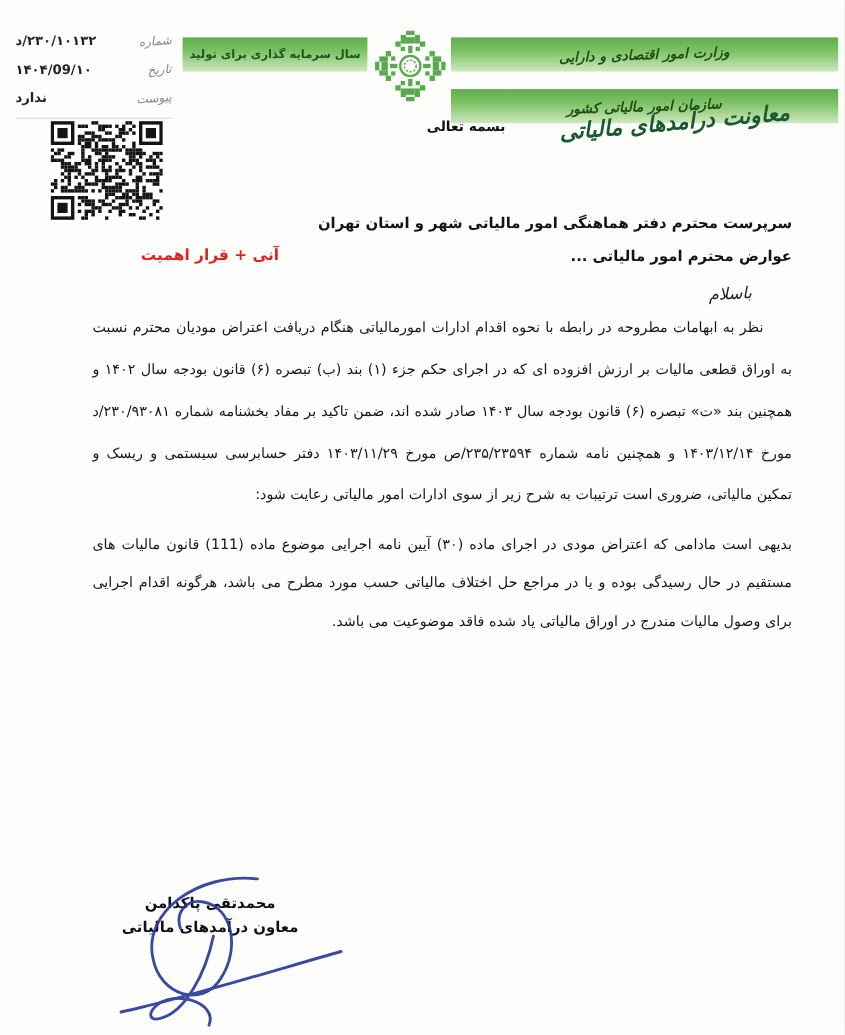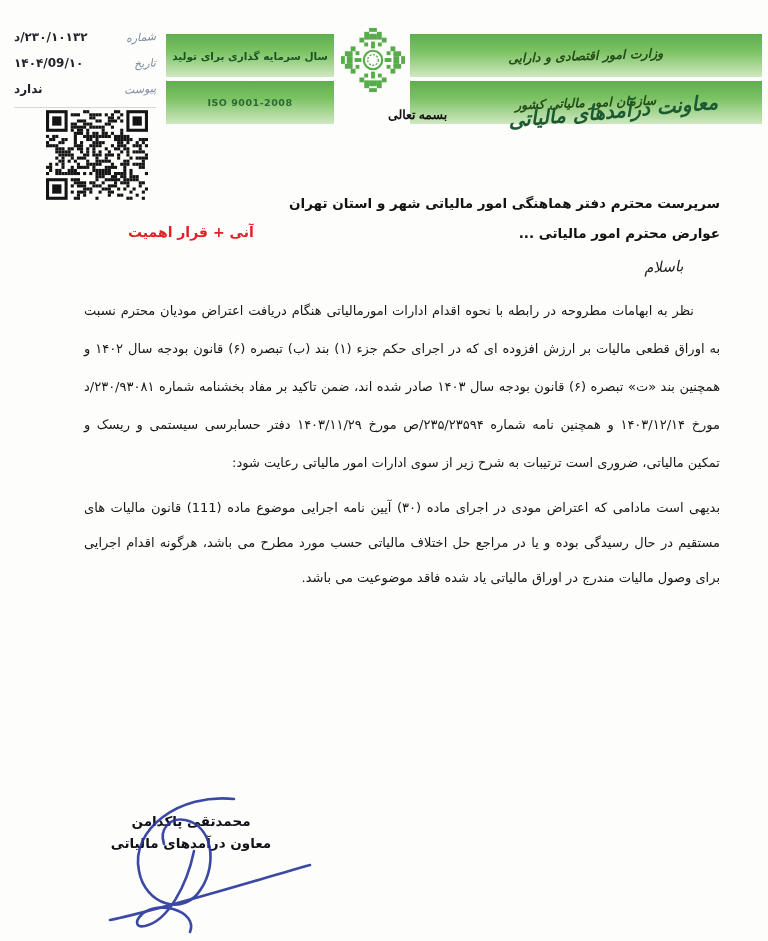--- a/index.html
+++ b/index.html
@@ -14,52 +14,52 @@
   
   .meta { position:absolute; top:30px; left:14px; width:142px; font-size:12px; }
   .meta-row { display:flex; justify-content:space-between; align-items:baseline; height:26px; }
   .meta-label { font-family:"DejaVu Serif", serif; font-style:italic; color:#7d8aa0; font-size:11px; transform:rotate(-4deg); }
   .meta-value { font-weight:bold; color:#23242b; letter-spacing:.3px;text-align:center; }
   .meta-row:last-child { border-bottom:1px solid #d7d7d7; }
 
   
   .bar {
     background:linear-gradient(to bottom, #5fae4e 0%, #7bc263 40%, #cfe8c0 100%);
-    height:43px; margin-bottom:4px; display:flex; align-items:center; justify-content:center;
+    height:31px; margin-bottom:16px; display:flex; align-items:center; justify-content:center;
   }
   .bars-left  { position:absolute; top:34px; left:166px; width:168px; }
   .bars-right { position:absolute; top:34px; left:410px; width:352px; }
   .bar-slogan span { color:#14571f; font-weight:bold; font-size:10.5px; }
   .bar-iso span { color:#2a6b33; font-size:9.5px; letter-spacing:.5px; direction:ltr; font-weight:bold; }
   .bars-right .bar span {
     font-family:"DejaVu Serif", serif; font-style:italic; font-weight:bold;
     color:#224d14; font-size:12.5px; transform:rotate(-2deg);
   }
 
   
   .logo { position:absolute; top:26px; left:340px; width:66px; height:68px; }
 
   
   .deputy {
     position:absolute; top:99px; right:50px; color:#1b5a30;
     font-family:"DejaVu Serif", serif; font-style:italic; font-weight:bold;
     font-size:20px; transform:rotate(-5deg); letter-spacing:-.5px;
   }
-  .bismillah { position:absolute; top:107px; left:388px; font-weight:bold; font-size:12.5px; color:#111;font-family:Liberation Serif, serif; }
+  .bismillah { position:absolute; top:107px; left:388px; font-weight:bold; font-size:12.5px; color:#111; }
 
   
   .qr { position:absolute; top:110px; left:46px; width:102px; height:90px; }
 
   
   .recipients { position:absolute; top:188px; right:48px; text-align:right; font-weight:bold; font-size:13.5px; line-height:30px; color:#131313;margin-left:20px; }
   .priority { position:absolute; top:224px; left:128px; color:#e02222; font-weight:bold; font-size:14px; }
   .salutation { position:absolute; top:258px; right:84px; font-family:"DejaVu Serif", serif; font-style:italic; font-size:15px; color:#222; transform:rotate(-3deg); }
 
   
-  .body-text { position:absolute; top:292px; right:48px; left:84px; text-align:justify; font-size:13px; color:#171717; }
+  .body-text { position:absolute; top:280px; right:48px; left:84px; text-align:justify; font-size:13px; color:#171717; }
   .p1 { line-height:38px; text-indent:26px; margin-bottom:8px; }
   .list-item { line-height:38px; padding-right:20px; text-indent:-20px; margin-bottom:10px; }
   .list-item .num { font-weight:bold; }
   .closing { line-height:35px; margin-top:2px; }
 
   
   .sig-text { position:absolute; top:810px; left:98px; width:186px; text-align:center; font-weight:bold; font-size:13.5px; line-height:22px; color:#101018; z-index:2; }
   .sig-ink { position:absolute; top:793px; left:84px; width:236px; height:142px; z-index:3; pointer-events:none; opacity:.92; }
 </style>
 </head>
@@ -78,23 +78,20 @@
     </div>
     <div class="meta-row">
       <span class="meta-label">پیوست</span>
       <span class="meta-value">ندارد</span>
     </div>
   </div>
 
   <div class="bars-left">
     <div class="bar bar-slogan">
       <span>سال سرمایه گذاری برای تولید</span>
-    </div>
-    <div class="bar bar-iso">
-      <span>ISO 9001-2008</span>
     </div>
   </div>
 
   <div class="logo">
     <svg viewBox="0 0 68 68" width="66" height="68" aria-hidden="true">
       <defs>
         <g id="arm" fill="#58ab4a">
           <rect x="30" y="1" width="8" height="4"></rect>
           <rect x="25" y="5" width="5" height="8"></rect>
           <rect x="38" y="5" width="5" height="8"></rect>

